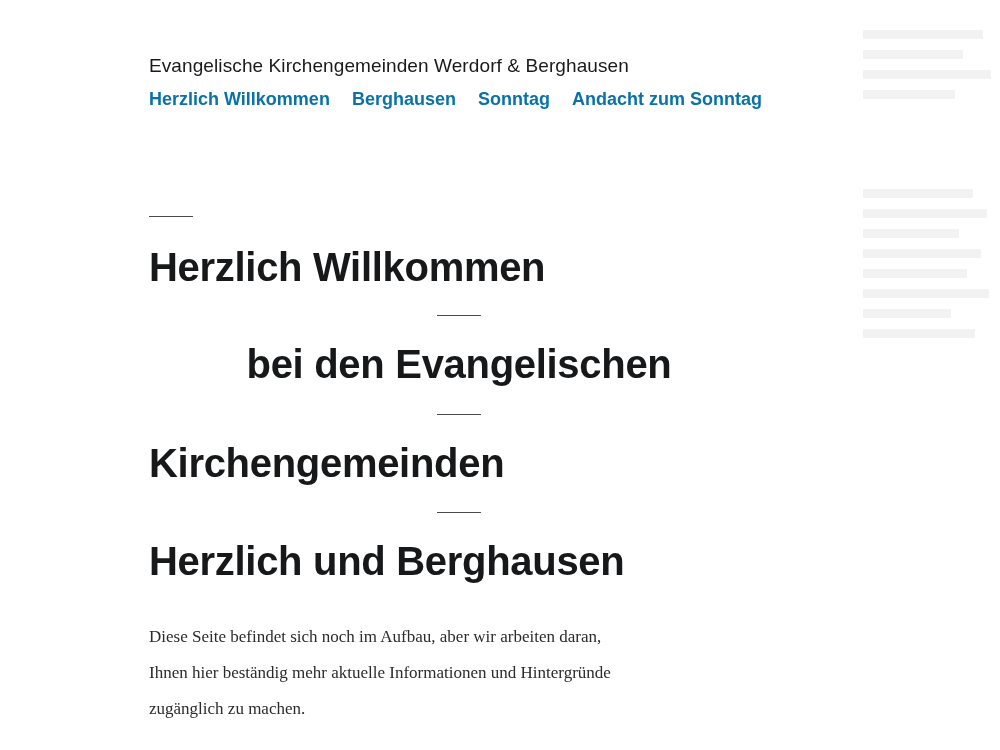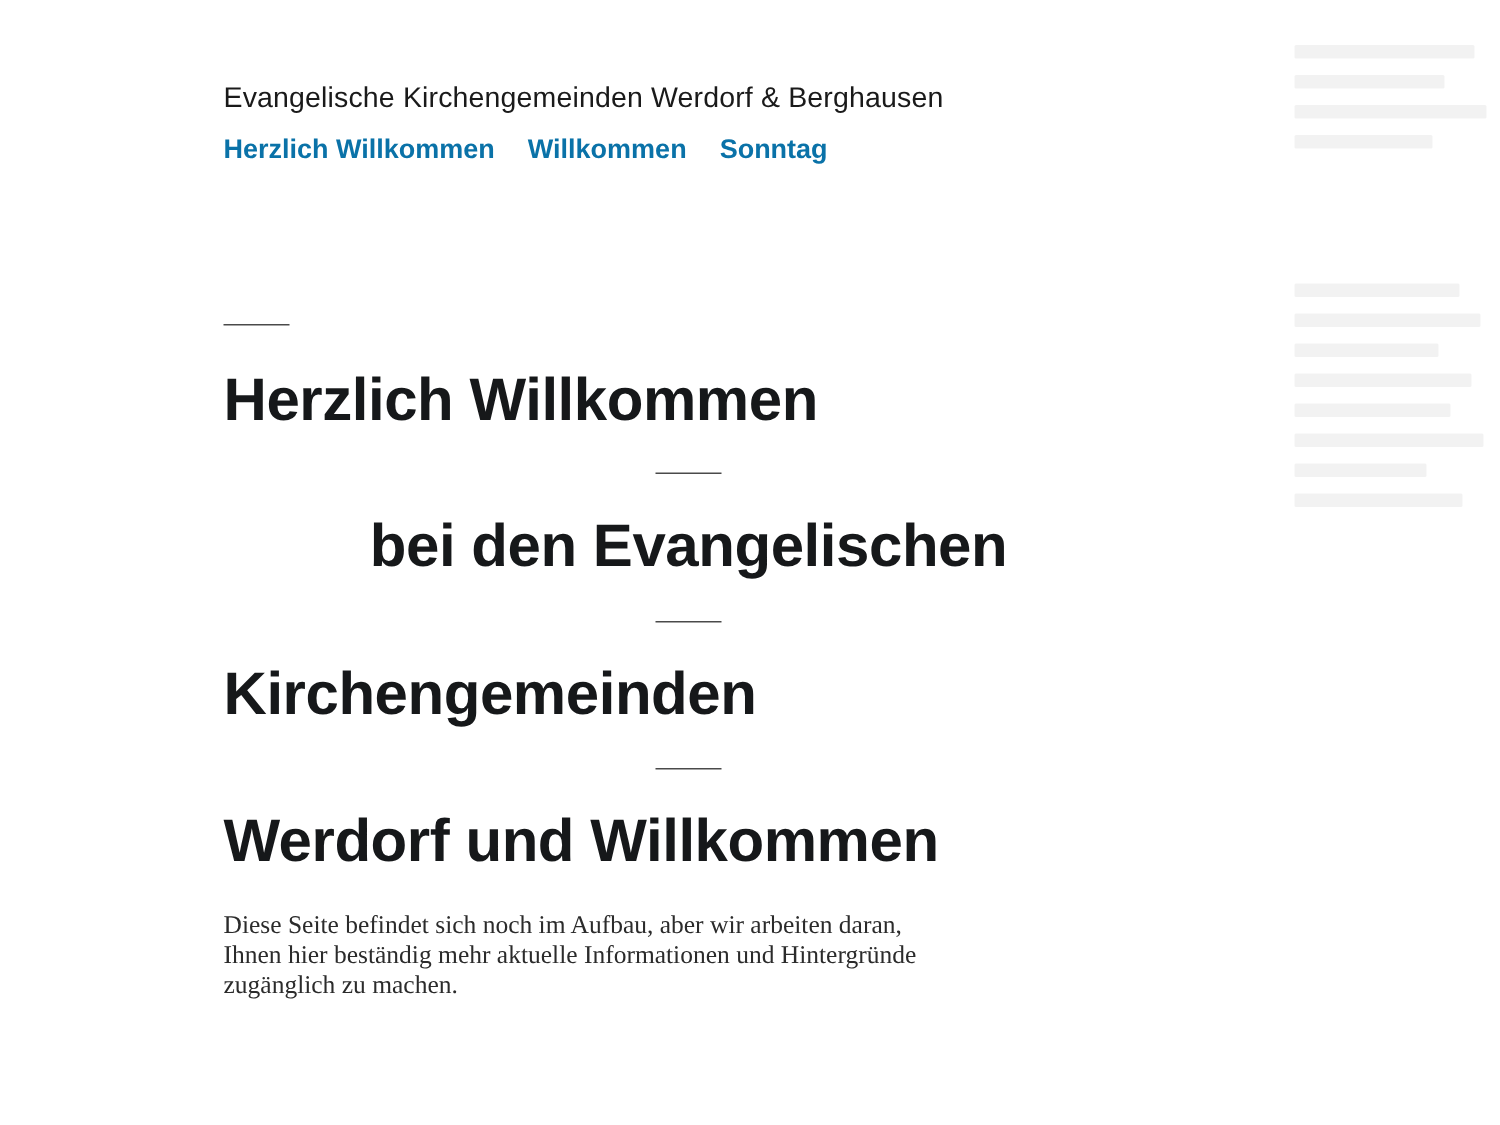--- a/index.html
+++ b/index.html
@@ -95,24 +95,24 @@
   .headline.line-1 { text-align: left; }
   .headline.line-2 { text-align: center; }
   .headline.line-3 { }
   .headline.line-4 { text-align: left; }
 
   .rule-2 { margin: 24px auto 24px auto; }
   .rule-3 { margin: 26px auto 24px auto; }
   .rule-4 { margin: 25px auto 24px auto; }
 
   .body-copy {
-    margin-top: 22px;
+    margin-top: 34px;
     font-family: "Liberation Serif", serif;
     font-size: 17px;
-    line-height: 20px;
+    line-height: 36px;
     color: #2b2b2b;
     width: 470px;
   }
 </style>
 </head>
 <body>
 
 <div class="page">
 
   <div class="ghost-panel">
@@ -129,40 +129,41 @@
     <div class="ghost-line" style="width:126px;"></div>
     <div class="ghost-line" style="width:88px;"></div>
     <div class="ghost-line" style="width:112px;"></div>
   </div>
 
   <header class="site-header">
     <div class="site-title">Evangelische Kirchengemeinden Werdorf &amp; Berghausen</div>
 
     <nav class="main-nav">
       <a class="nav-link" href="#">Herzlich Willkommen</a>
-      <a class="nav-link" href="#">Willkommen</a>
+      <a class="nav-link" href="#">Berghausen</a>
       <a class="nav-link" href="#">Sonntag</a>
+      <a class="nav-link" href="#">Andacht zum Sonntag</a>
     </nav>
   </header>
 
   <main class="content">
 
     <div class="rule"></div>
 
     <h1 class="headline line-1">Herzlich Willkommen</h1>
 
     <div class="rule centered rule-2"></div>
 
     <h1 class="headline line-2">bei den Evangelischen</h1>
 
     <div class="rule centered rule-3"></div>
 
     <h1 class="headline line-3">Kirchengemeinden</h1>
 
     <div class="rule centered rule-4"></div>
 
-    <h1 class="headline line-4">Werdorf und Willkommen</h1>
+    <h1 class="headline line-4">Herzlich und Berghausen</h1>
 
     <p class="body-copy">Diese Seite befindet sich noch im Aufbau, aber wir arbeiten daran, Ihnen hier beständig mehr aktuelle Informationen und Hintergründe zugänglich zu machen.</p>
 
   </main>
 
 </div>
 
 </body></html>

